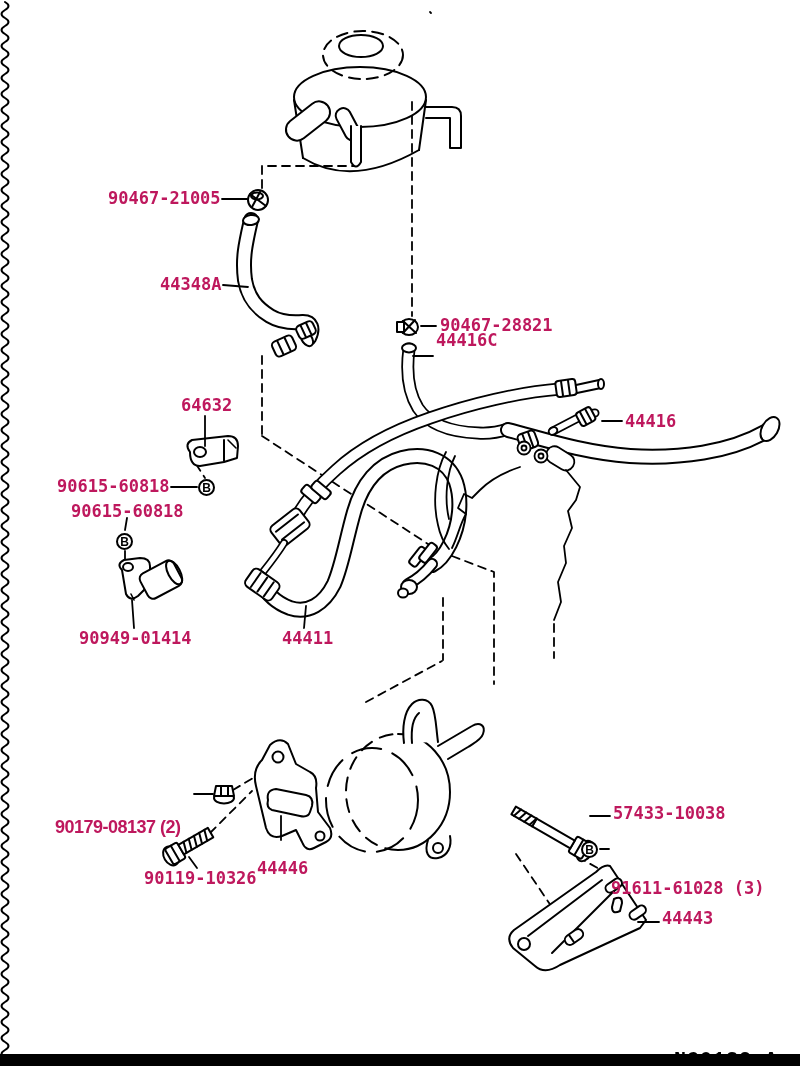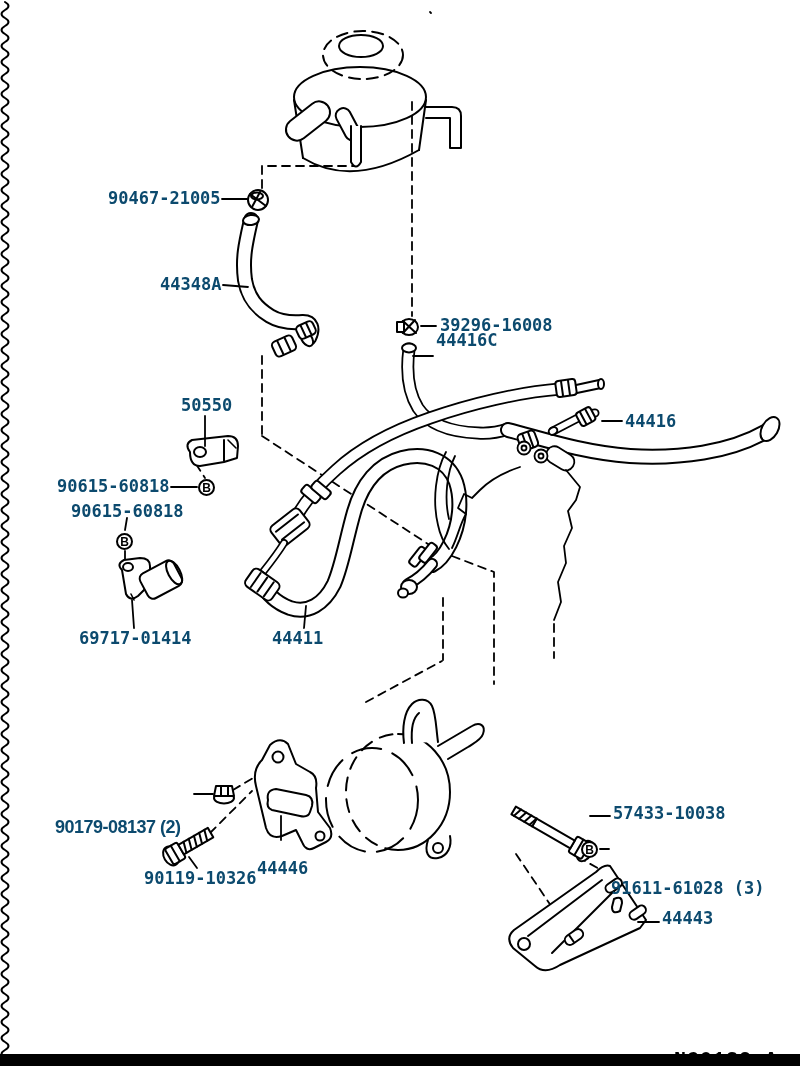--- a/index.html
+++ b/index.html
@@ -2,21 +2,21 @@
 <html><head>
 <meta charset="utf-8">
 <style>
   html,body{margin:0;padding:0;background:#e8e8e8;}
   #canvas{
     position:relative;width:800px;height:1066px;background:#ffffff;
     overflow:hidden;font-family:"DejaVu Sans Mono", monospace;
   }
   #art{position:absolute;left:0;top:0;}
   .lbl{
-    position:absolute;color:#0c4a6e;font-size:17px;font-weight:700;
+    position:absolute;color:#be185d;font-size:17px;font-weight:700;
     letter-spacing:0px;white-space:nowrap;line-height:1;
     font-family:"DejaVu Sans Mono", monospace;
   }
   .lbl.sans{font-family:"Liberation Sans", sans-serif;font-size:18px;letter-spacing:-0.5px;}
   .bmark{
     position:absolute;width:17px;height:17px;border:2px solid #000;border-radius:50%;
     color:#000;font-size:12px;font-weight:700;display:flex;align-items:center;
     justify-content:center;font-family:"Liberation Sans", sans-serif;background:#fff;
     box-sizing:border-box;
   }
@@ -252,28 +252,28 @@
       <path d="M197,868 L189,857"></path>
       <path d="M590,816 H610"></path>
       <path d="M600,849 H609"></path>
       <path d="M638,922 H659"></path>
       <path d="M602,421 L622,421"></path>
     </g>
   </svg>
 
   <div class="lbl" style="left:108px;top:190px">90467-21005</div>
   <div class="lbl" style="left:160px;top:276px">44348A</div>
-  <div class="lbl" style="left:440px;top:317px">39296-16008</div>
+  <div class="lbl" style="left:440px;top:317px">90467-28821</div>
   <div class="lbl" style="left:436px;top:332px">44416C</div>
-  <div class="lbl" style="left:181px;top:397px">50550</div>
+  <div class="lbl" style="left:181px;top:397px">64632</div>
   <div class="lbl" style="left:57px;top:478px">90615-60818</div>
   <div class="lbl" style="left:71px;top:503px">90615-60818</div>
   <div class="lbl" style="left:625px;top:413px">44416</div>
-  <div class="lbl" style="left:79px;top:630px">69717-01414</div>
-  <div class="lbl" style="left:272px;top:630px">44411</div>
+  <div class="lbl" style="left:79px;top:630px">90949-01414</div>
+  <div class="lbl" style="left:282px;top:630px">44411</div>
   <div class="lbl sans" style="left:55px;top:818px">90179-08137 (2)</div>
   <div class="lbl" style="left:257px;top:860px">44446</div>
   <div class="lbl" style="left:144px;top:870px">90119-10326</div>
   <div class="lbl" style="left:613px;top:805px">57433-10038</div>
   <div class="lbl" style="left:611px;top:880px">91611-61028 (3)</div>
   <div class="lbl" style="left:662px;top:910px">44443</div>
 
   <div class="bmark" style="left:198px;top:479px">B</div>
   <div class="bmark" style="left:116px;top:533px">B</div>
   <div class="bmark" style="left:581px;top:841px">B</div>

